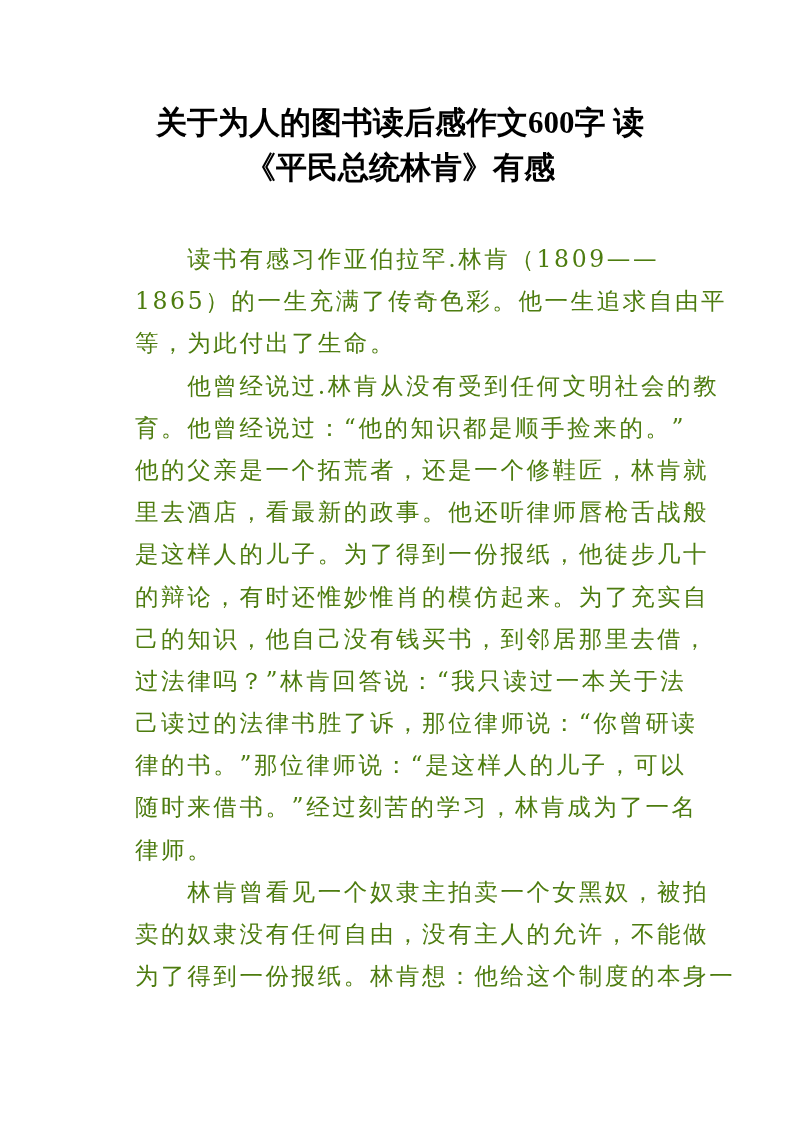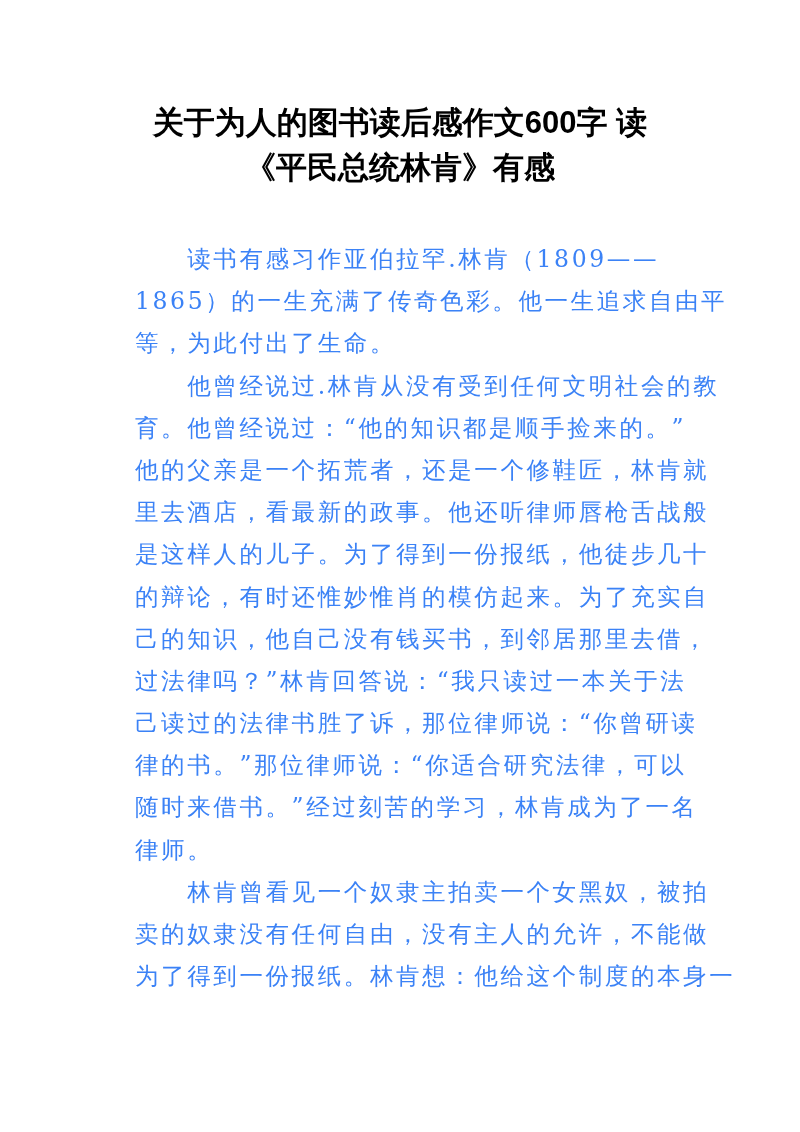--- a/index.html
+++ b/index.html
@@ -1,28 +1,28 @@
 <!DOCTYPE html>
 <html><head>
 <meta charset="utf-8">
 <style>
   html, body { margin: 0; padding: 0; background: #ffffff; }
   body { width: 800px; height: 1132px; position: relative; overflow: hidden; }
   .page { position: absolute; left: 0; top: 0; width: 800px; height: 1132px; background: #ffffff; }
   .title {
     position: absolute; left: 100px; top: 100px; width: 600px;
-    font-family: Liberation Sans, sans-serif;
+    font-family: Liberation Serif, serif;
     font-weight: bold; font-size: 31px; line-height: 45px;
     color: #000000; text-align: center; letter-spacing: 0px;
   }
   .title .line { display: block; white-space: nowrap; }
   .body-text {
     position: absolute; left: 135px; top: 238px; width: 535px;
     font-family: "DejaVu Serif", "Liberation Serif", serif;
-    font-size: 23.5px; line-height: 42.2px; color: #3b82f6;
+    font-size: 23.5px; line-height: 42.2px; color: #4d7c0f;
     letter-spacing: 2.6px;
   }
   .body-text .line { display: block; white-space: nowrap; height: 42.2px; }
 </style>
 </head>
 <body>
 
 <div class="page">
   <div class="title">
     <span class="line">关于为人的图书读后感作文600字 读</span>
@@ -38,21 +38,21 @@
     <div>
       <span class="line">　　他曾经说过.林肯从没有受到任何文明社会的教</span>
       <span class="line">育。他曾经说过：“他的知识都是顺手捡来的。”</span>
       <span class="line">他的父亲是一个拓荒者，还是一个修鞋匠，林肯就</span>
       <span class="line">里去酒店，看最新的政事。他还听律师唇枪舌战般</span>
       <span class="line">是这样人的儿子。为了得到一份报纸，他徒步几十</span>
       <span class="line">的辩论，有时还惟妙惟肖的模仿起来。为了充实自</span>
       <span class="line">己的知识，他自己没有钱买书，到邻居那里去借，</span>
       <span class="line">过法律吗？”林肯回答说：“我只读过一本关于法</span>
       <span class="line">己读过的法律书胜了诉，那位律师说：“你曾研读</span>
-      <span class="line">律的书。”那位律师说：“你适合研究法律，可以</span>
+      <span class="line">律的书。”那位律师说：“是这样人的儿子，可以</span>
       <span class="line">随时来借书。”经过刻苦的学习，林肯成为了一名</span>
       <span class="line">律师。</span>
     </div>
     <div>
       <span class="line">　　林肯曾看见一个奴隶主拍卖一个女黑奴，被拍</span>
       <span class="line">卖的奴隶没有任何自由，没有主人的允许，不能做</span>
       <span class="line">为了得到一份报纸。林肯想：他给这个制度的本身一</span>
     </div>
   </div>
 </div>

